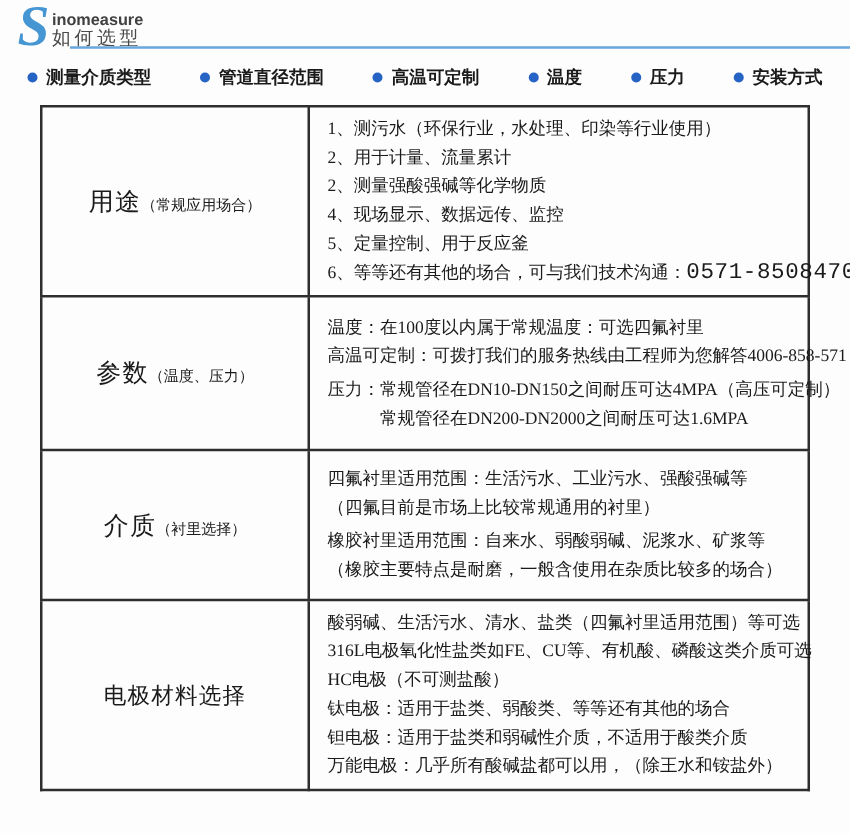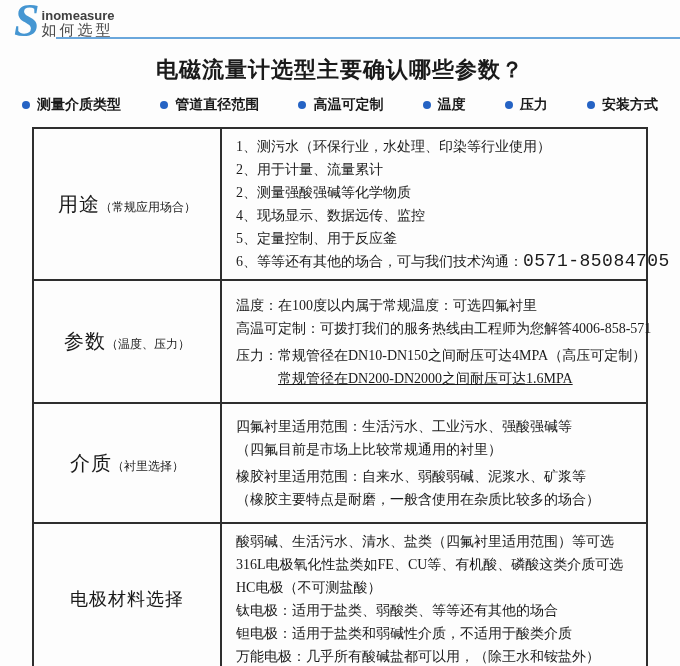--- a/index.html
+++ b/index.html
@@ -14,21 +14,21 @@
   .logo{position:absolute;left:14px;top:2px;display:flex;align-items:flex-start;}
   .logo-s{
     font-family:"Liberation Serif",serif;font-style:italic;font-weight:bold;
     font-size:46px;line-height:38px;color:#4596d2;
   }
   .logo-stack{display:flex;flex-direction:column;margin-left:2px;}
   .logo-brand{
     font-family:"Liberation Sans","DejaVu Sans",sans-serif;
     color:#404040;font-size:13px;font-weight:bold;line-height:13px;margin-top:7px;
   }
-  .logo-sub{color:#4a4a4a;font-size:15px;line-height:19px;letter-spacing:3px;font-family:Liberation Mono, monospace;}
+  .logo-sub{color:#4a4a4a;font-size:15px;line-height:19px;letter-spacing:3px;}
   .header-rule{position:absolute;left:56px;right:0;top:37px;height:2px;background:#6aa7dc;}
 
   
   .title{
     margin:13px 0 0 0;text-align:center;
     font-size:22px;font-weight:bold;letter-spacing:1px;
   }
 
   
   .bullets{
@@ -36,28 +36,28 @@
   }
   .bullet-item{display:flex;align-items:center;font-size:14px;font-weight:bold;white-space:nowrap;}
   .dot{width:8px;height:8px;border-radius:50%;background:#2563c4;margin-right:7px;flex:0 0 auto;}
 
   
   table.sel{
     width:616px;margin:13px auto 0 auto;border-collapse:collapse;
     border:2px solid #2e2e2e;table-layout:fixed;background:#fdfdfd;
   }
   td{border:2px solid #2e2e2e;vertical-align:middle;}
-  td.label-cell{width:178px;text-align:center;padding:0 4px;}
+  td.label-cell{width:178px;text-align:center;padding:0 17px;}
   td.content-cell{padding:6px 8px 6px 14px;}
   .label-main{font-size:20px;letter-spacing:1px;}
   .label-main.small{font-size:18px;}
   .label-sub{font-size:12px;}
   .content-line{font-size:14px;line-height:23px;white-space:nowrap;}
   .block + .block{margin-top:4px;}
-  .indent{padding-left:42px;text-decoration:underline;}
+  .indent{padding-left:42px;}
   .phone{
     font-family:Liberation Mono, monospace;
     font-size:18px;letter-spacing:0.5px;
   }
   tr.r0{height:144px;} tr.r1{height:123px;} tr.r2{height:120px;} tr.r3{height:145px;}
 </style>
 </head>
 <body>
 
 <div class="page">
@@ -66,21 +66,20 @@
     <div class="logo">
       <span class="logo-s">S</span>
       <span class="logo-stack">
         <span class="logo-brand">inomeasure</span>
         <span class="logo-sub">如何选型</span>
       </span>
     </div>
     <div class="header-rule"></div>
   </div>
 
-  <h1 class="title">电磁流量计选型主要确认哪些参数？</h1>
 
   <div class="bullets">
     <span class="bullet-item">
       <span class="dot"></span>
       <span>测量介质类型</span>
     </span>
     <span class="bullet-item">
       <span class="dot"></span>
       <span>管道直径范围</span>
     </span>

